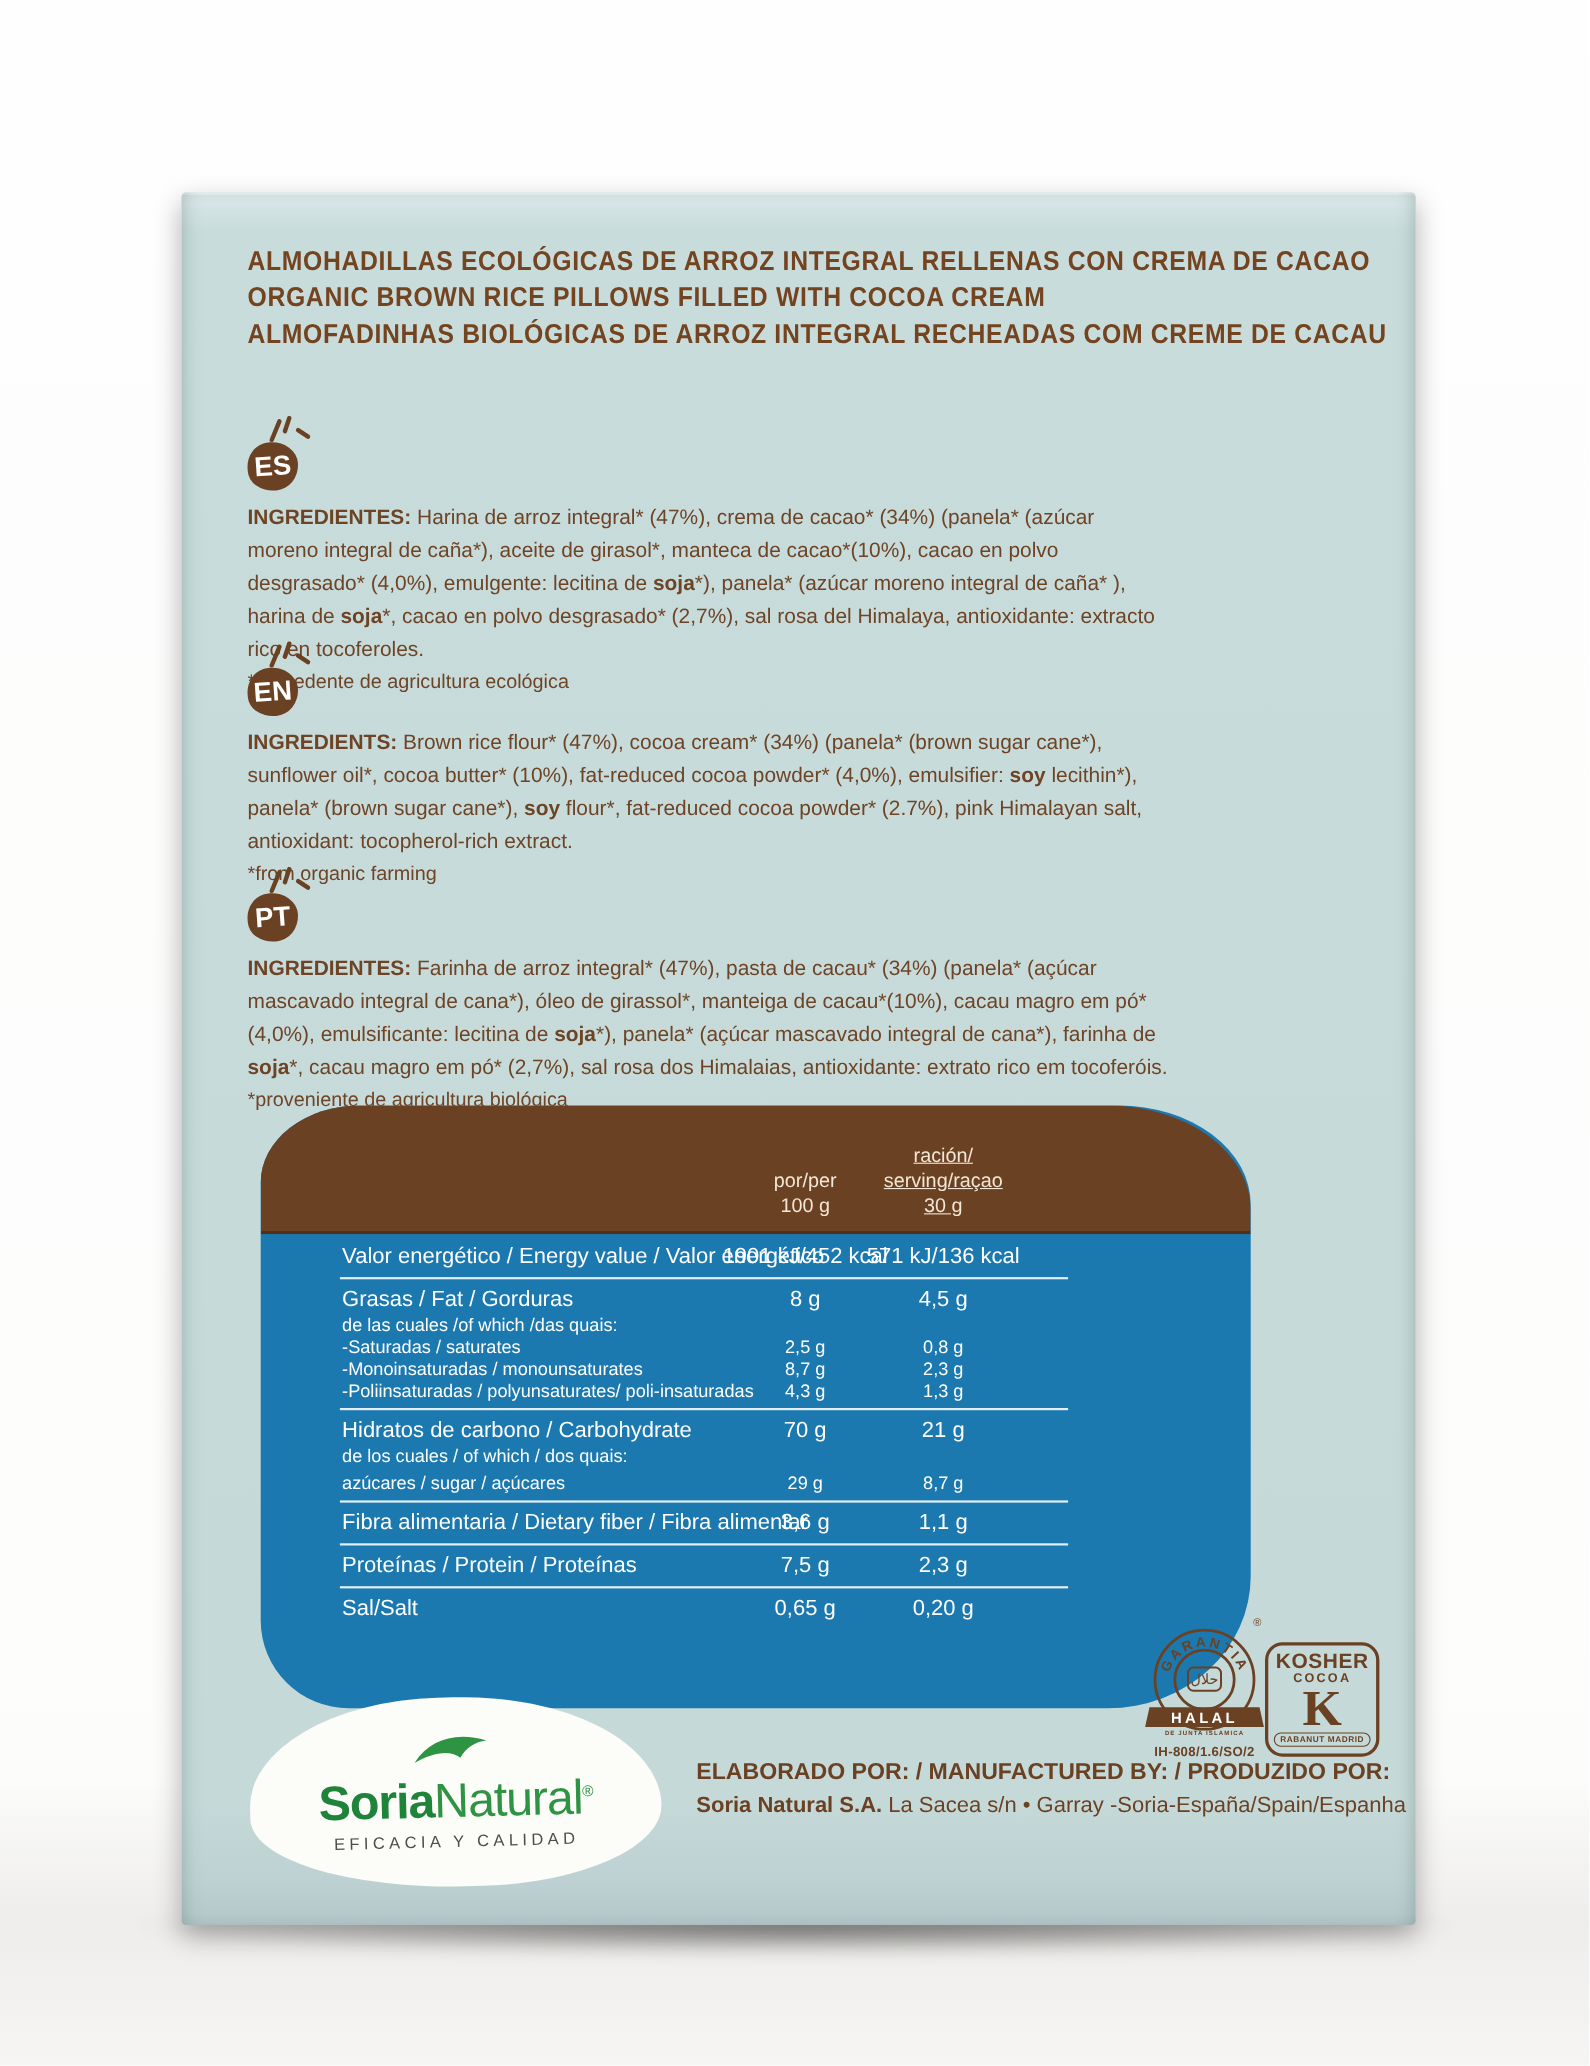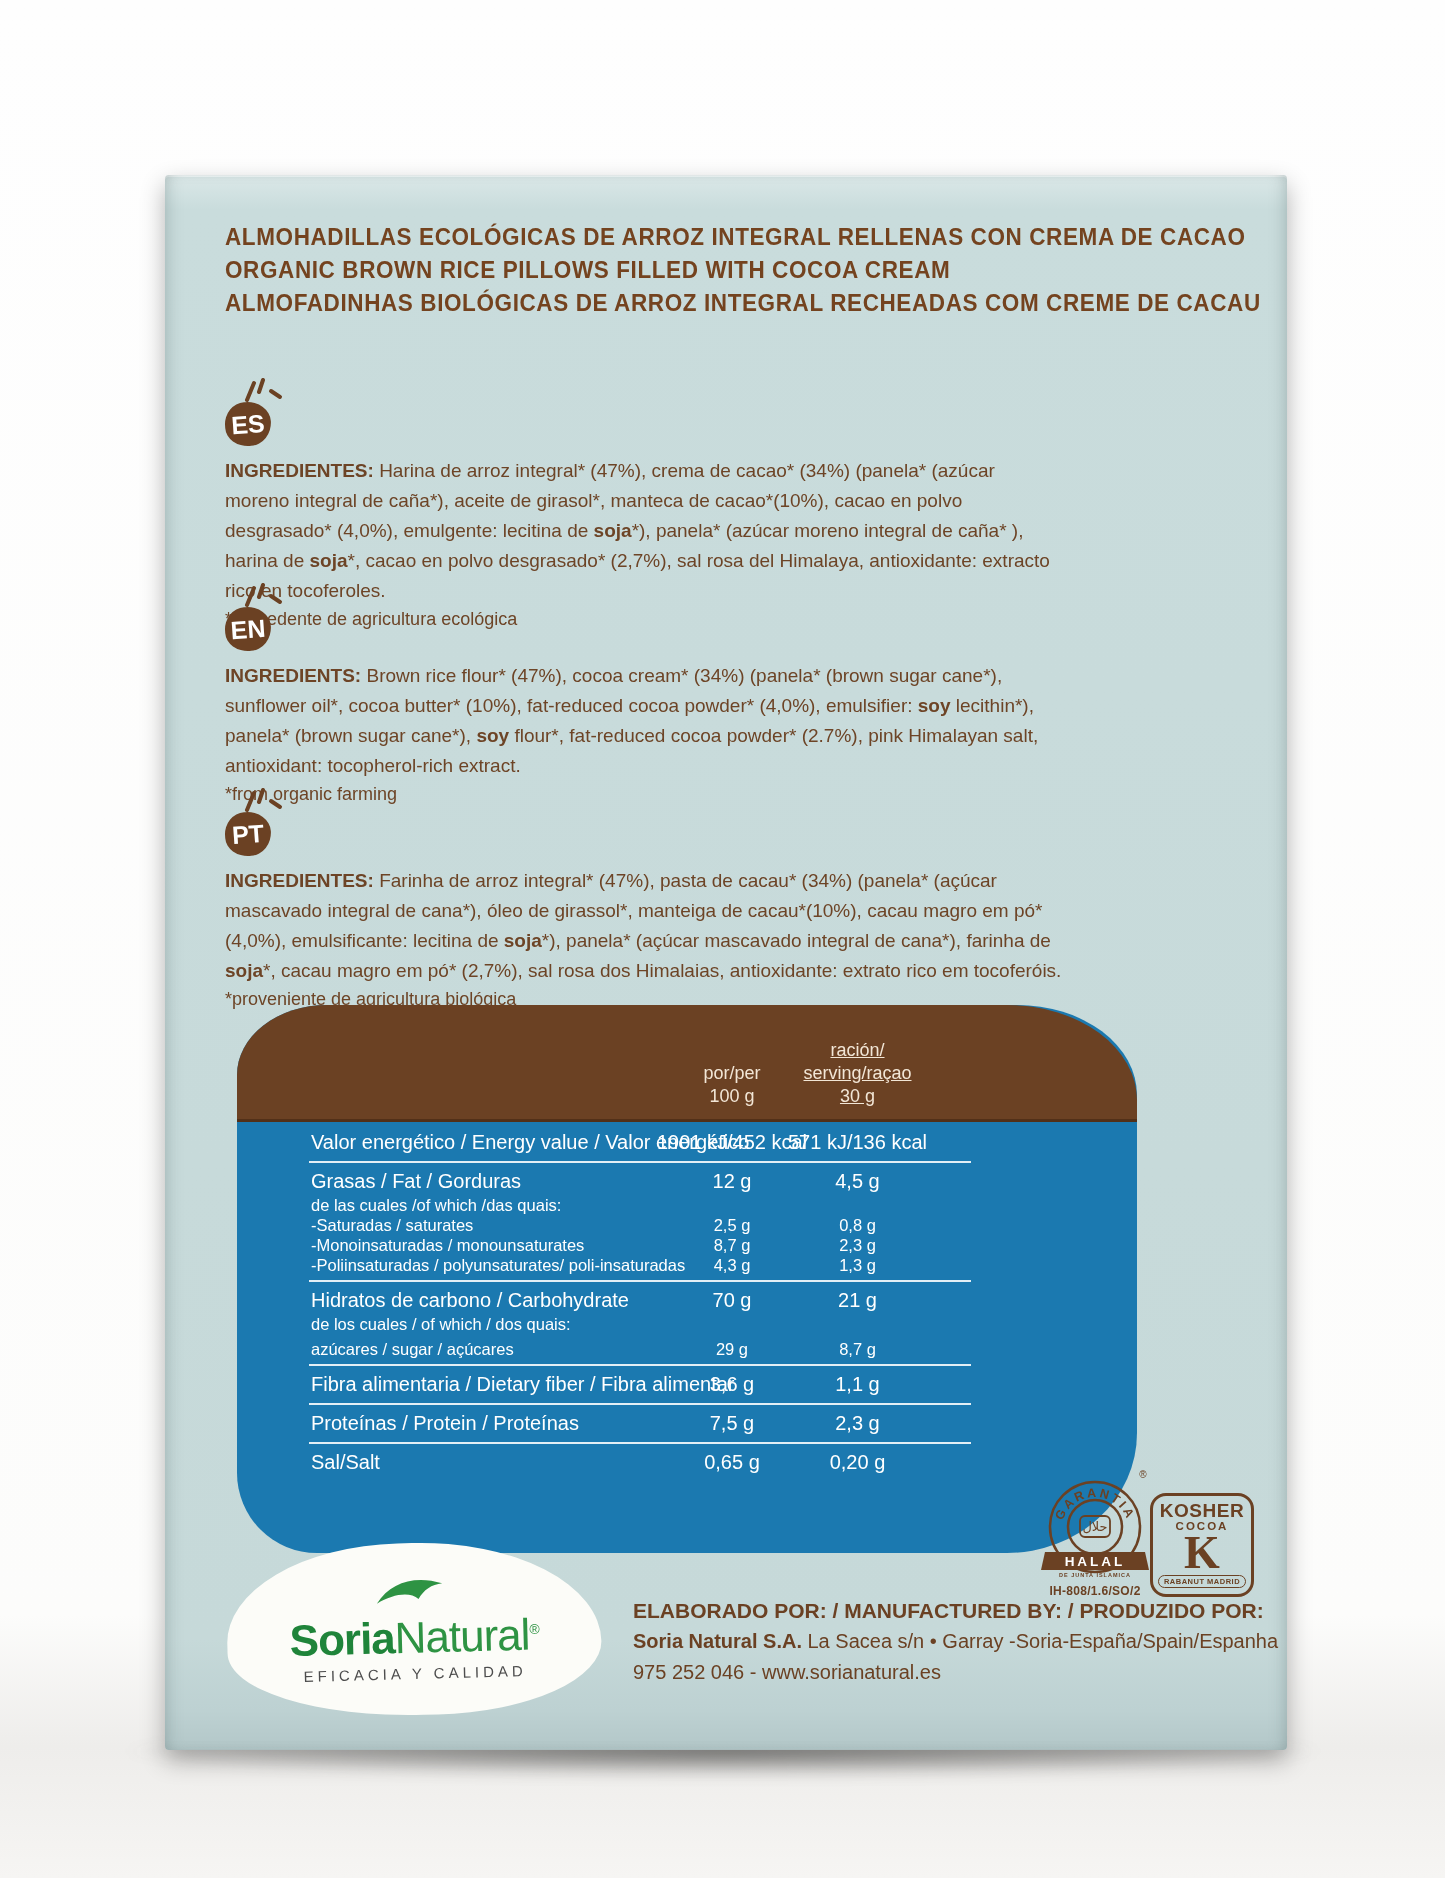--- a/index.html
+++ b/index.html
@@ -145,21 +145,21 @@
             <div>serving/raçao</div>
             <div>30 g</div>
           </div>
         </div>
         <div class="nutri-rows">
             <div class="nutri-group">
               <div class="nutri-row main"><span class="nlab">Valor energético / Energy value / Valor energético</span><span class="nval nv1">1901 kJ/452 kcal</span><span class="nval nv2">571 kJ/136 kcal</span></div>
             </div>
             <div class="nutri-sep"></div>
             <div class="nutri-group">
-              <div class="nutri-row main"><span class="nlab">Grasas / Fat / Gorduras</span><span class="nval nv1">12 g</span><span class="nval nv2">4,5 g</span></div>
+              <div class="nutri-row main"><span class="nlab">Grasas / Fat / Gorduras</span><span class="nval nv1">8 g</span><span class="nval nv2">4,5 g</span></div>
               <div class="nutri-row sub"><span class="nlab">de las cuales /of which /das quais:</span></div>
               <div class="nutri-row sub"><span class="nlab">-Saturadas / saturates</span><span class="nval nv1">2,5 g</span><span class="nval nv2">0,8 g</span></div>
               <div class="nutri-row sub"><span class="nlab">-Monoinsaturadas / monounsaturates</span><span class="nval nv1">8,7 g</span><span class="nval nv2">2,3 g</span></div>
               <div class="nutri-row sub"><span class="nlab">-Poliinsaturadas / polyunsaturates/ poli-insaturadas</span><span class="nval nv1">4,3 g</span><span class="nval nv2">1,3 g</span></div>
             </div>
             <div class="nutri-sep"></div>
             <div class="nutri-group">
               <div class="nutri-row main"><span class="nlab">Hidratos de carbono / Carbohydrate</span><span class="nval nv1">70 g</span><span class="nval nv2">21 g</span></div>
               <div class="nutri-row sub"><span class="nlab">de los cuales / of which / dos quais:</span></div>
               <div class="nutri-row sub gap"><span class="nlab">azúcares / sugar / açúcares</span><span class="nval nv1">29 g</span><span class="nval nv2">8,7 g</span></div>
@@ -209,17 +209,16 @@
       <svg width="86" height="32" viewBox="0 0 90 36">
         <path d="M4,30 C20,6 48,-1 78,9 C66,10 57,16 51,26 C41,17 22,20 4,30 Z" fill="#2e9343"></path>
       </svg>
       <div class="brand-name"><span class="b1">Soria</span><span class="b2">Natural</span><sup>®</sup></div>
       <div class="tagline">EFICACIA Y CALIDAD</div>
     </div>
 
     <div class="manu">
       <div class="manu-h">ELABORADO POR: / MANUFACTURED BY: / PRODUZIDO POR:</div>
       <div><b>Soria Natural S.A.</b> La Sacea s/n • Garray -Soria-España/Spain/Espanha</div>
-      <div>975 252 046 - www.sorianatural.es</div>
     </div>
 
   </div>
 </div>
 
 </body></html>

